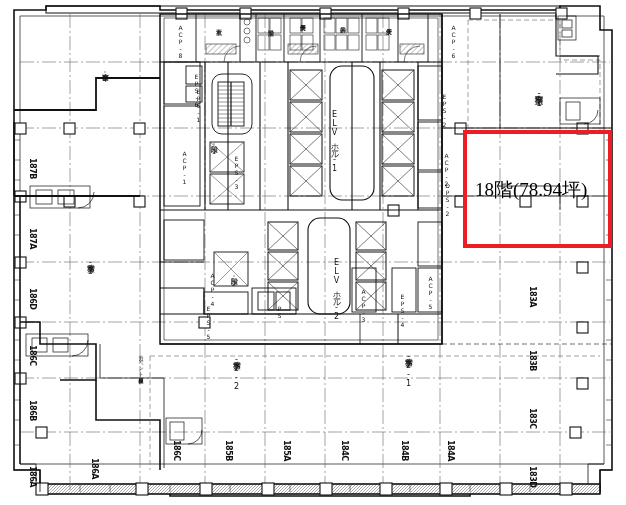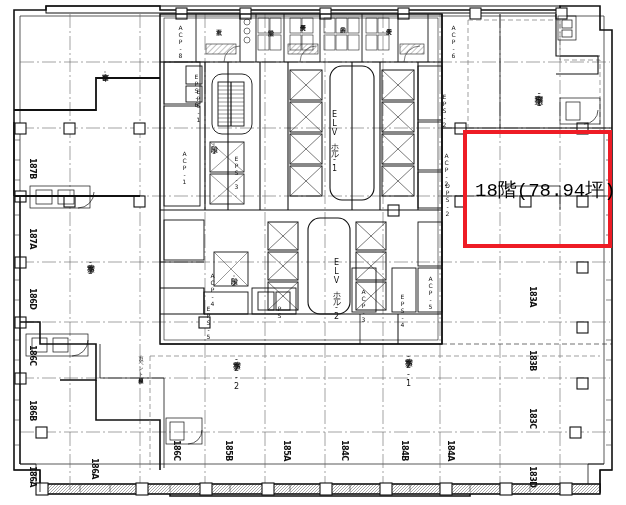--- a/index.html
+++ b/index.html
@@ -10,21 +10,21 @@
   
   .hl-box{
     position:absolute;
     border:4px solid #ee1c25;
     background:rgba(255,255,255,0.0);
     box-sizing:border-box;
   }
   .hl-label{
     position:absolute;
     color:#000;
-    font-family:Liberation Mono, monospace;
+    font-family:Liberation Serif, serif;
     font-size:19px;
     letter-spacing:0px;
     white-space:nowrap;
   }
   .vtext{
     position:absolute;
     writing-mode:vertical-rl;
     text-orientation:upright;
     font-family:"DejaVu Sans",sans-serif;
     color:#111;

